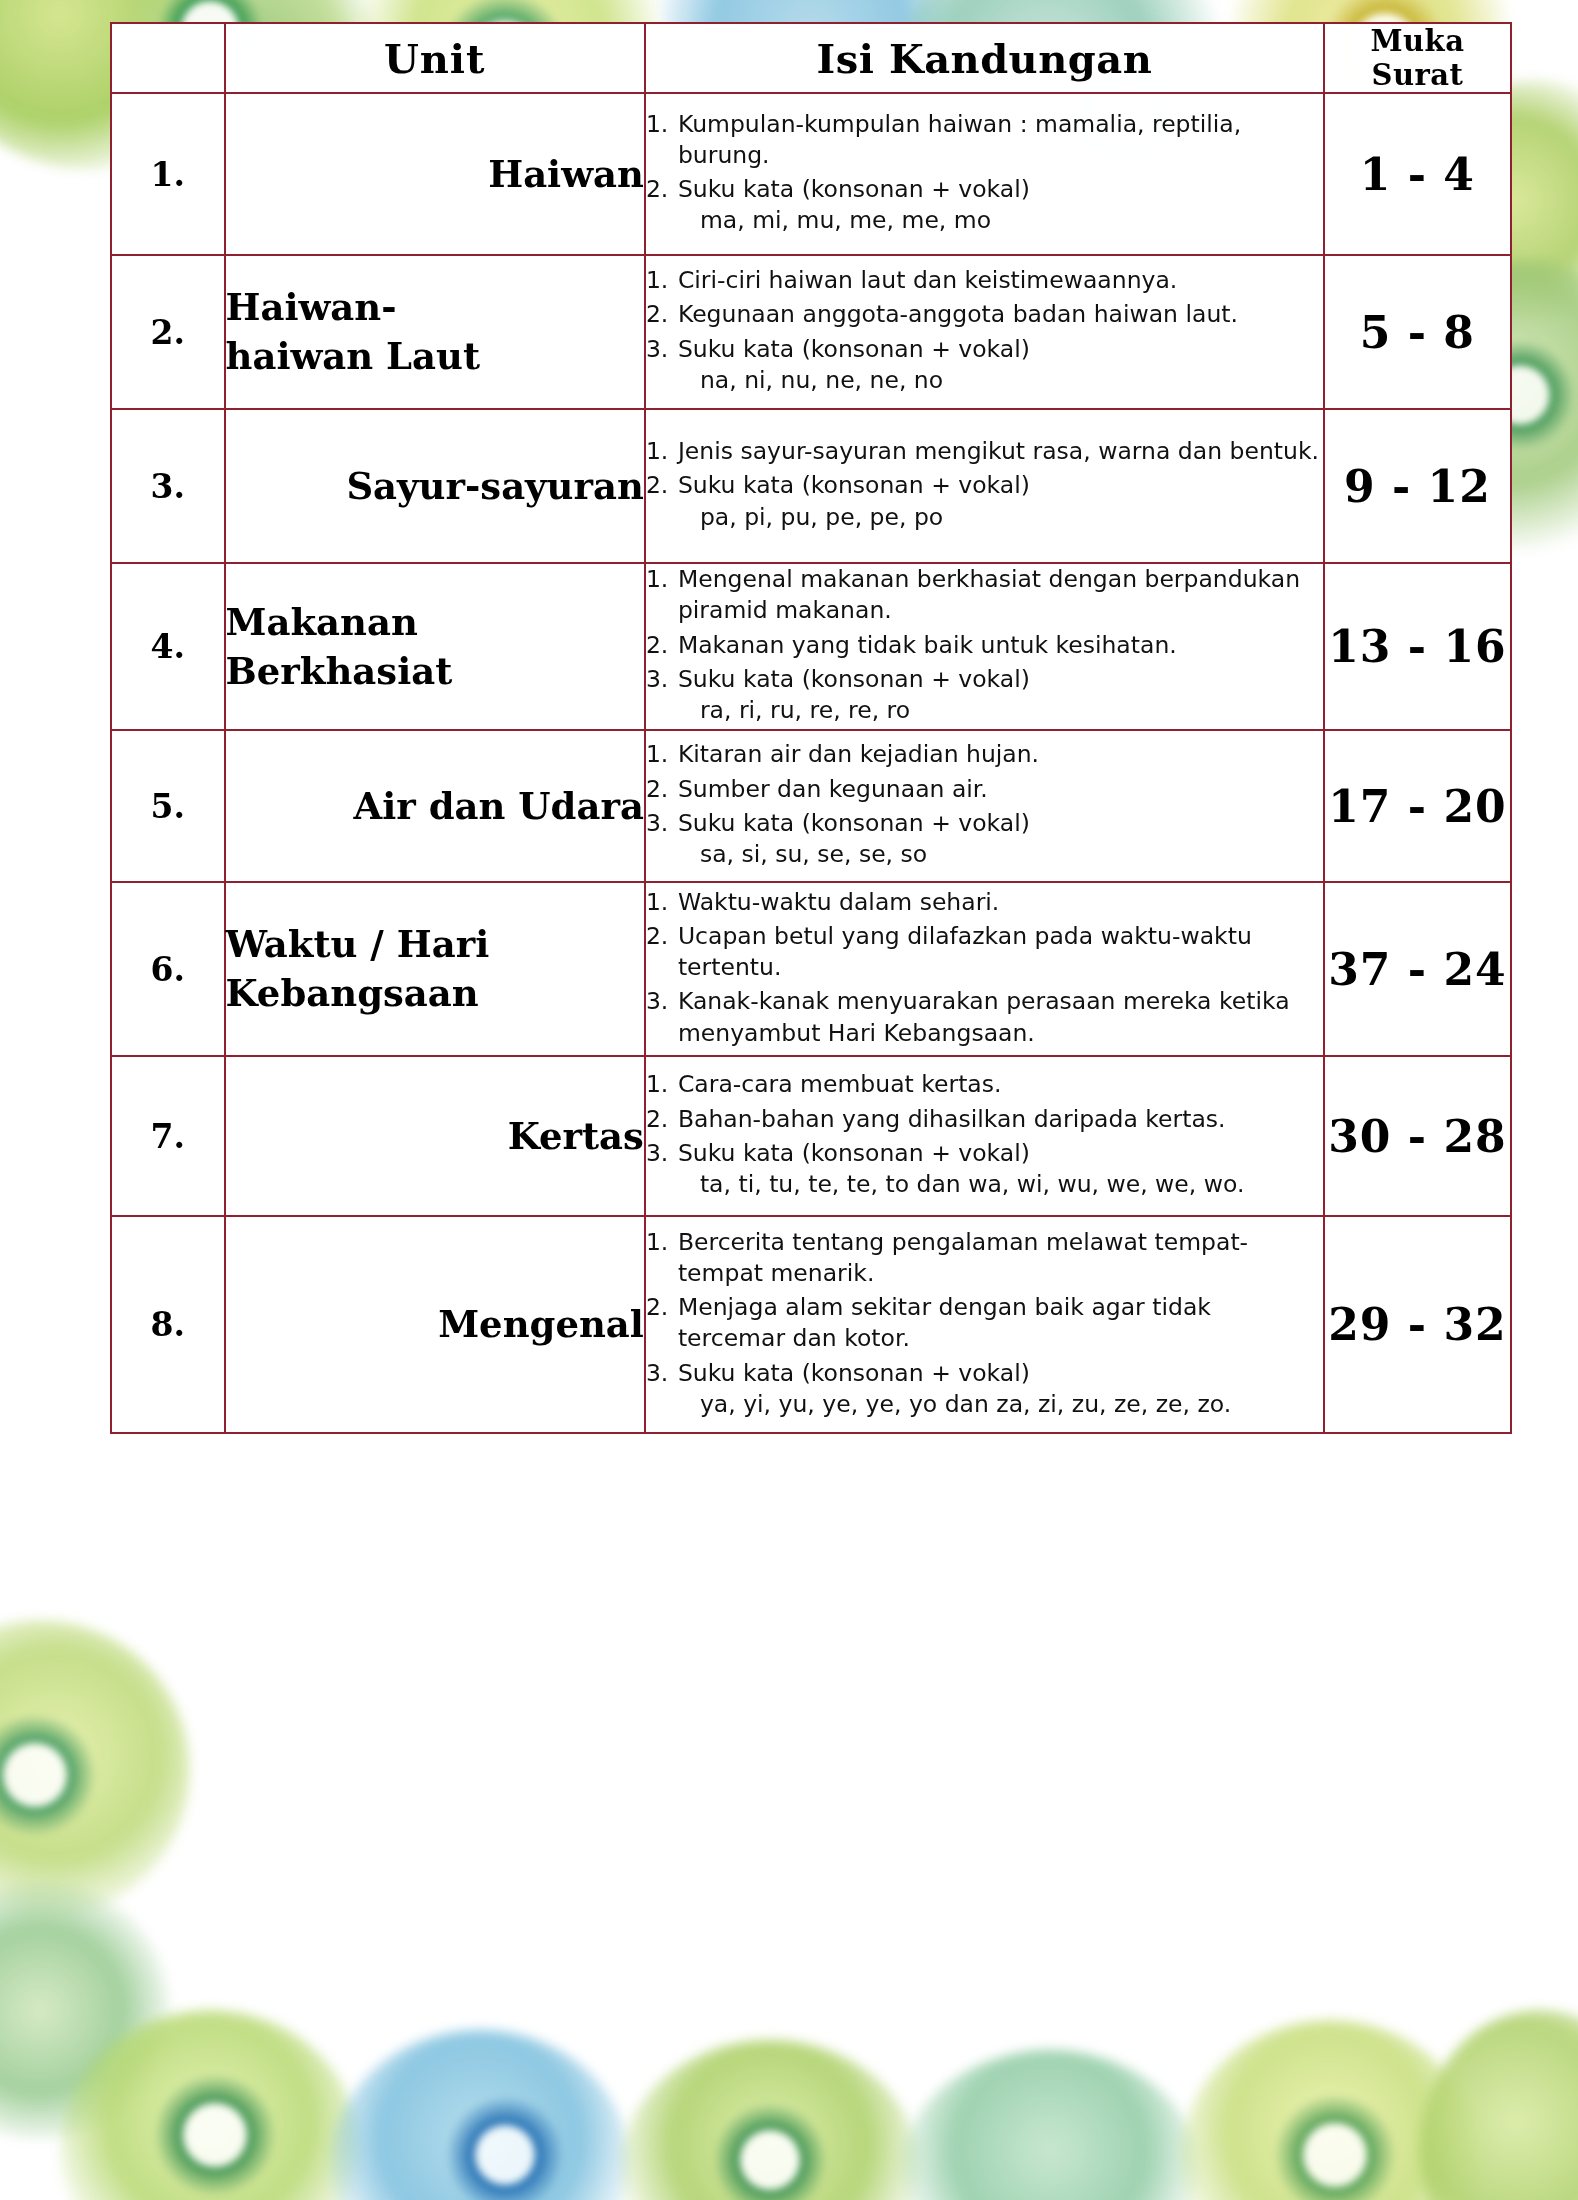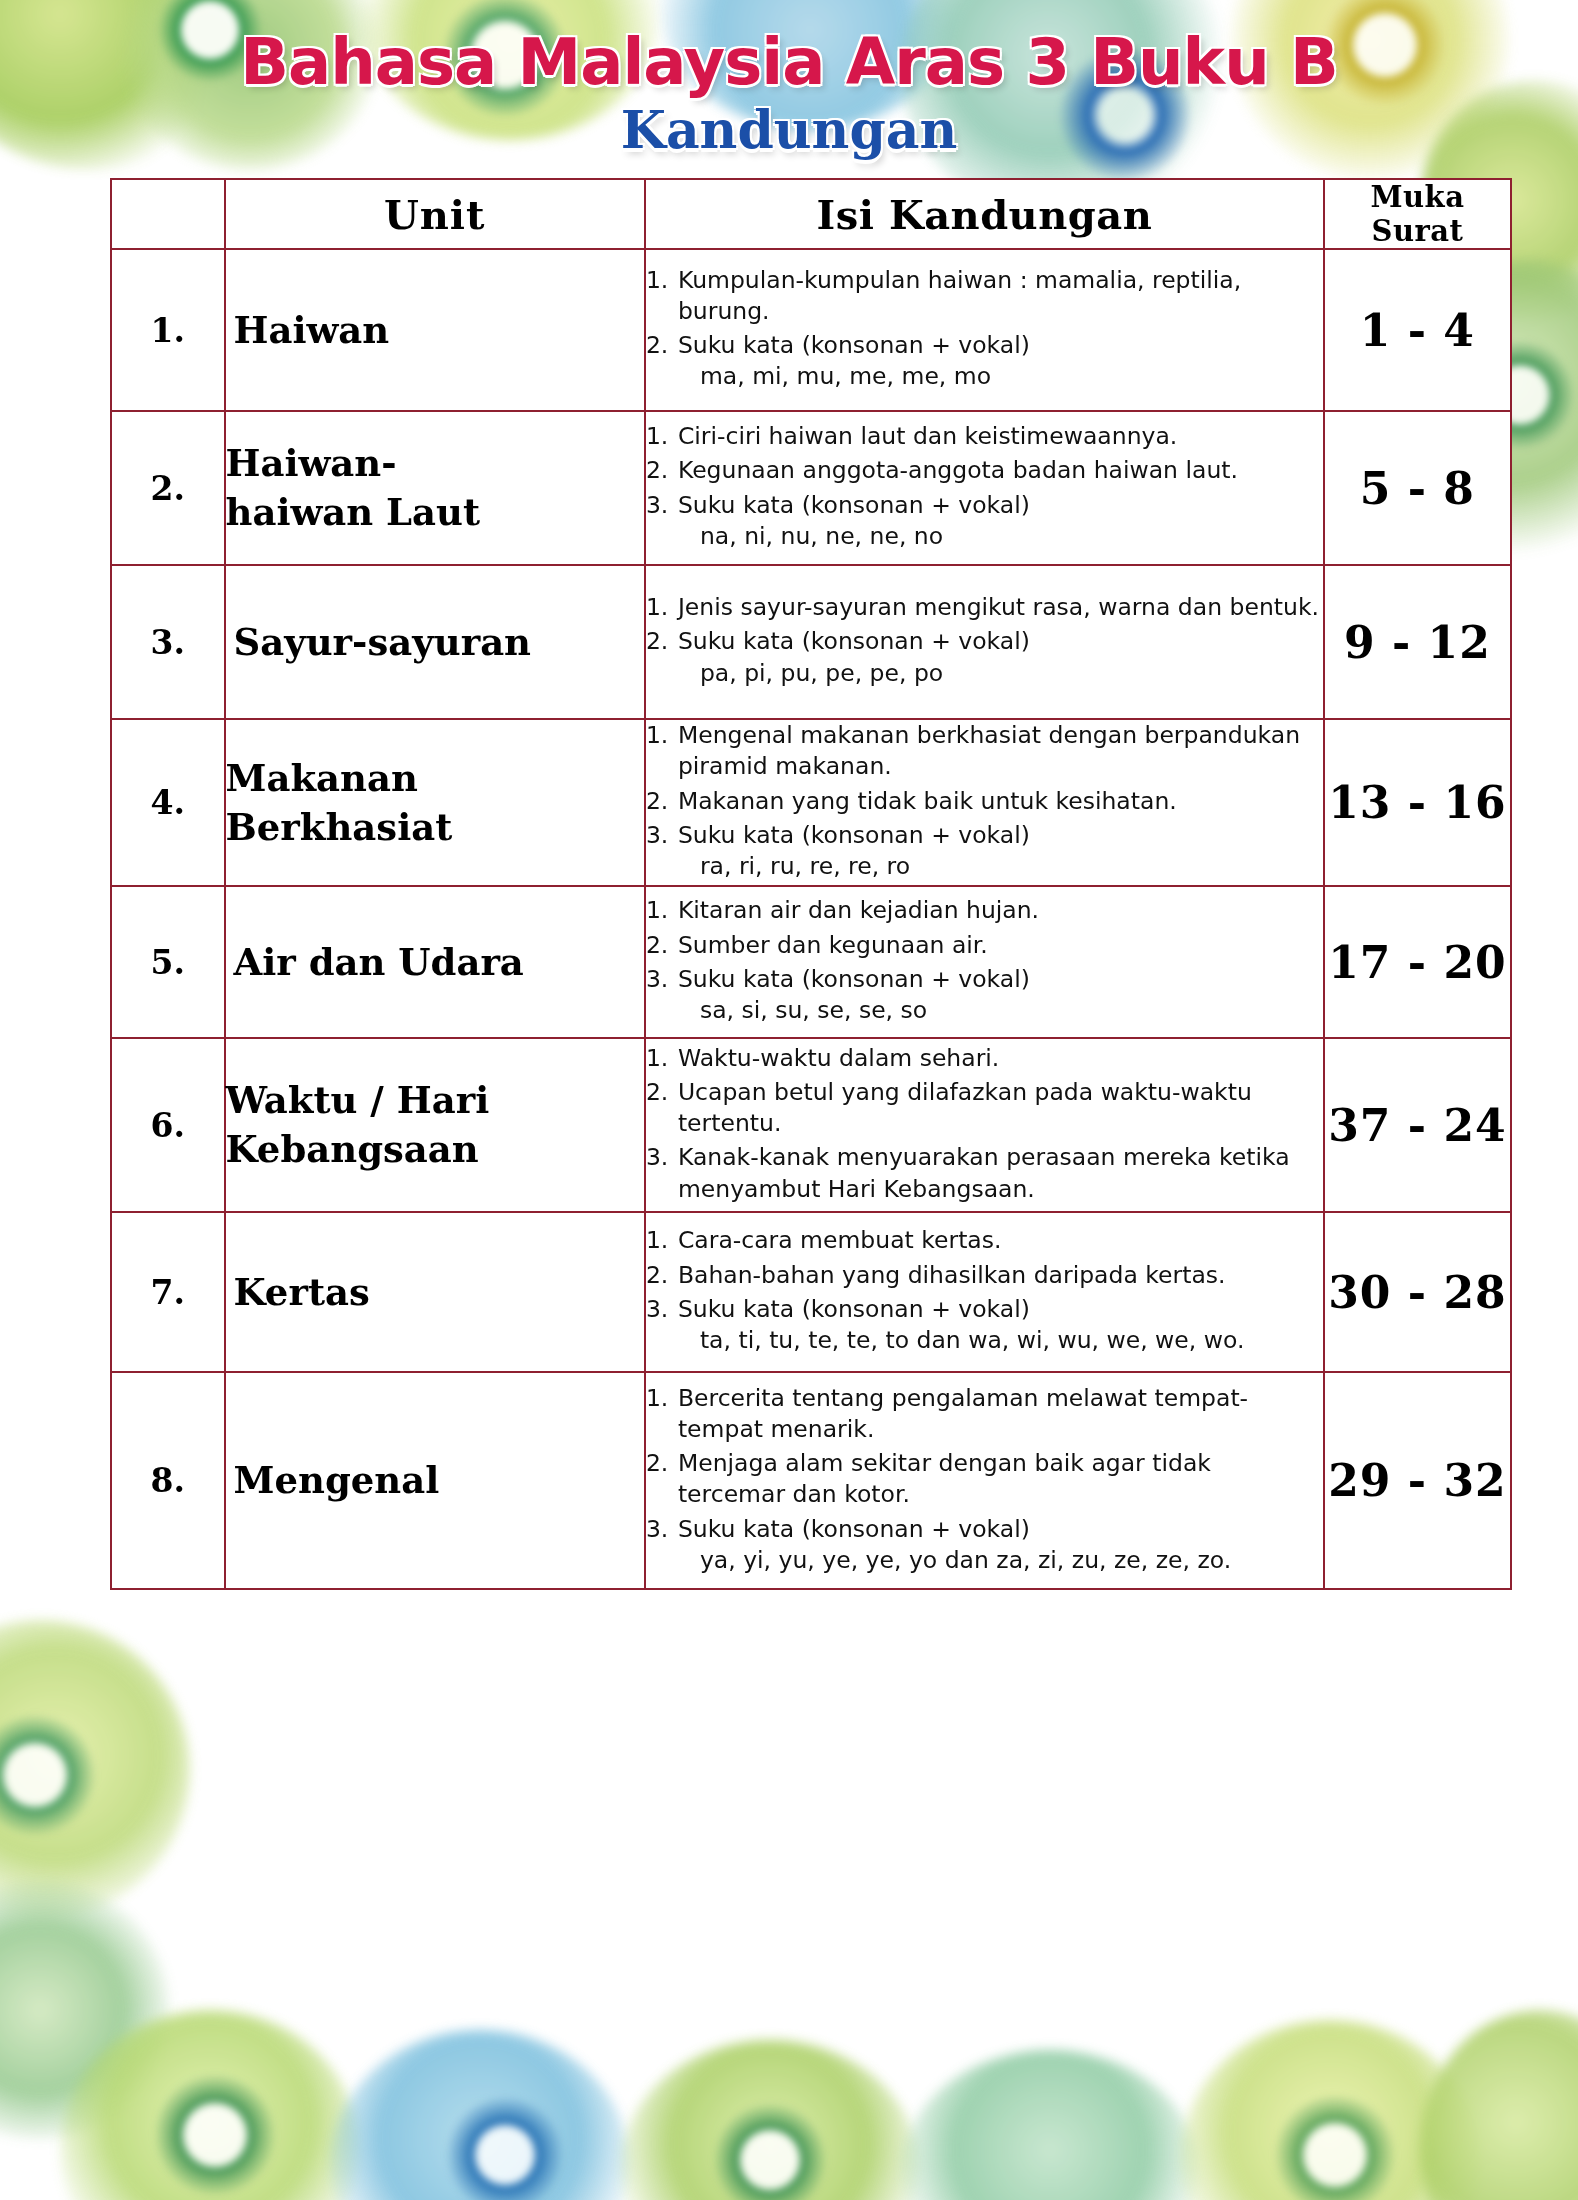--- a/index.html
+++ b/index.html
@@ -120,21 +120,21 @@
     font-size: 33px;
   }
   .cell-unit {
     font-family: "DejaVu Serif", serif;
     font-weight: bold;
     font-size: 37px;
     line-height: 1.32;
     padding: 10px 8px 10px 26px;
   }
   .cell-unit.center {
-    text-align: left;
+    text-align: right;
     padding-left: 8px;
   }
   .cell-page {
     text-align: center;
     font-family: "DejaVu Serif", serif;
     font-weight: bold;
     font-size: 44px;
     letter-spacing: 1px;
   }
   .cell-isi {
@@ -203,24 +203,20 @@
   <div class="blob" style="left:620px; top:2040px; width:300px; height:260px; background:radial-gradient(circle at 50% 40%, #d8ec9e 0%, #aacf63 45%, rgba(255,255,255,0) 75%);"></div>
   <div class="ring" style="left:700px; top:2090px; width:140px; height:140px; background:radial-gradient(circle, rgba(255,255,255,0.85) 0 26%, #4f9c5c 34%, rgba(255,255,255,0) 58%);"></div>
   <div class="blob" style="left:900px; top:2050px; width:300px; height:250px; background:radial-gradient(circle at 50% 40%, #bfe3c8 0%, #8ecba3 45%, rgba(255,255,255,0) 75%);"></div>
   <div class="blob" style="left:1180px; top:2020px; width:300px; height:280px; background:radial-gradient(circle at 50% 40%, #eaf2a6 0%, #c5dd78 45%, rgba(255,255,255,0) 75%);"></div>
   <div class="ring" style="left:1260px; top:2080px; width:150px; height:150px; background:radial-gradient(circle, rgba(255,255,255,0.8) 0 26%, #63a85f 34%, rgba(255,255,255,0) 58%);"></div>
   <div class="blob" style="left:1420px; top:2010px; width:240px; height:280px; background:radial-gradient(circle at 40% 40%, #d7ea9e 0%, #aed069 45%, rgba(255,255,255,0) 76%);"></div>
 </div>
 
 <div class="page">
 
-  <div class="title-wrap">
-    <div class="main-title">Bahasa Malaysia Aras 3 Buku B</div>
-    <div class="sub-title">Kandungan</div>
-  </div>
 
   <div class="table-wrap">
     <table class="toc">
       <colgroup>
         <col class="c-no">
         <col class="c-unit">
         <col class="c-isi">
         <col class="c-page">
       </colgroup>
       <thead>

